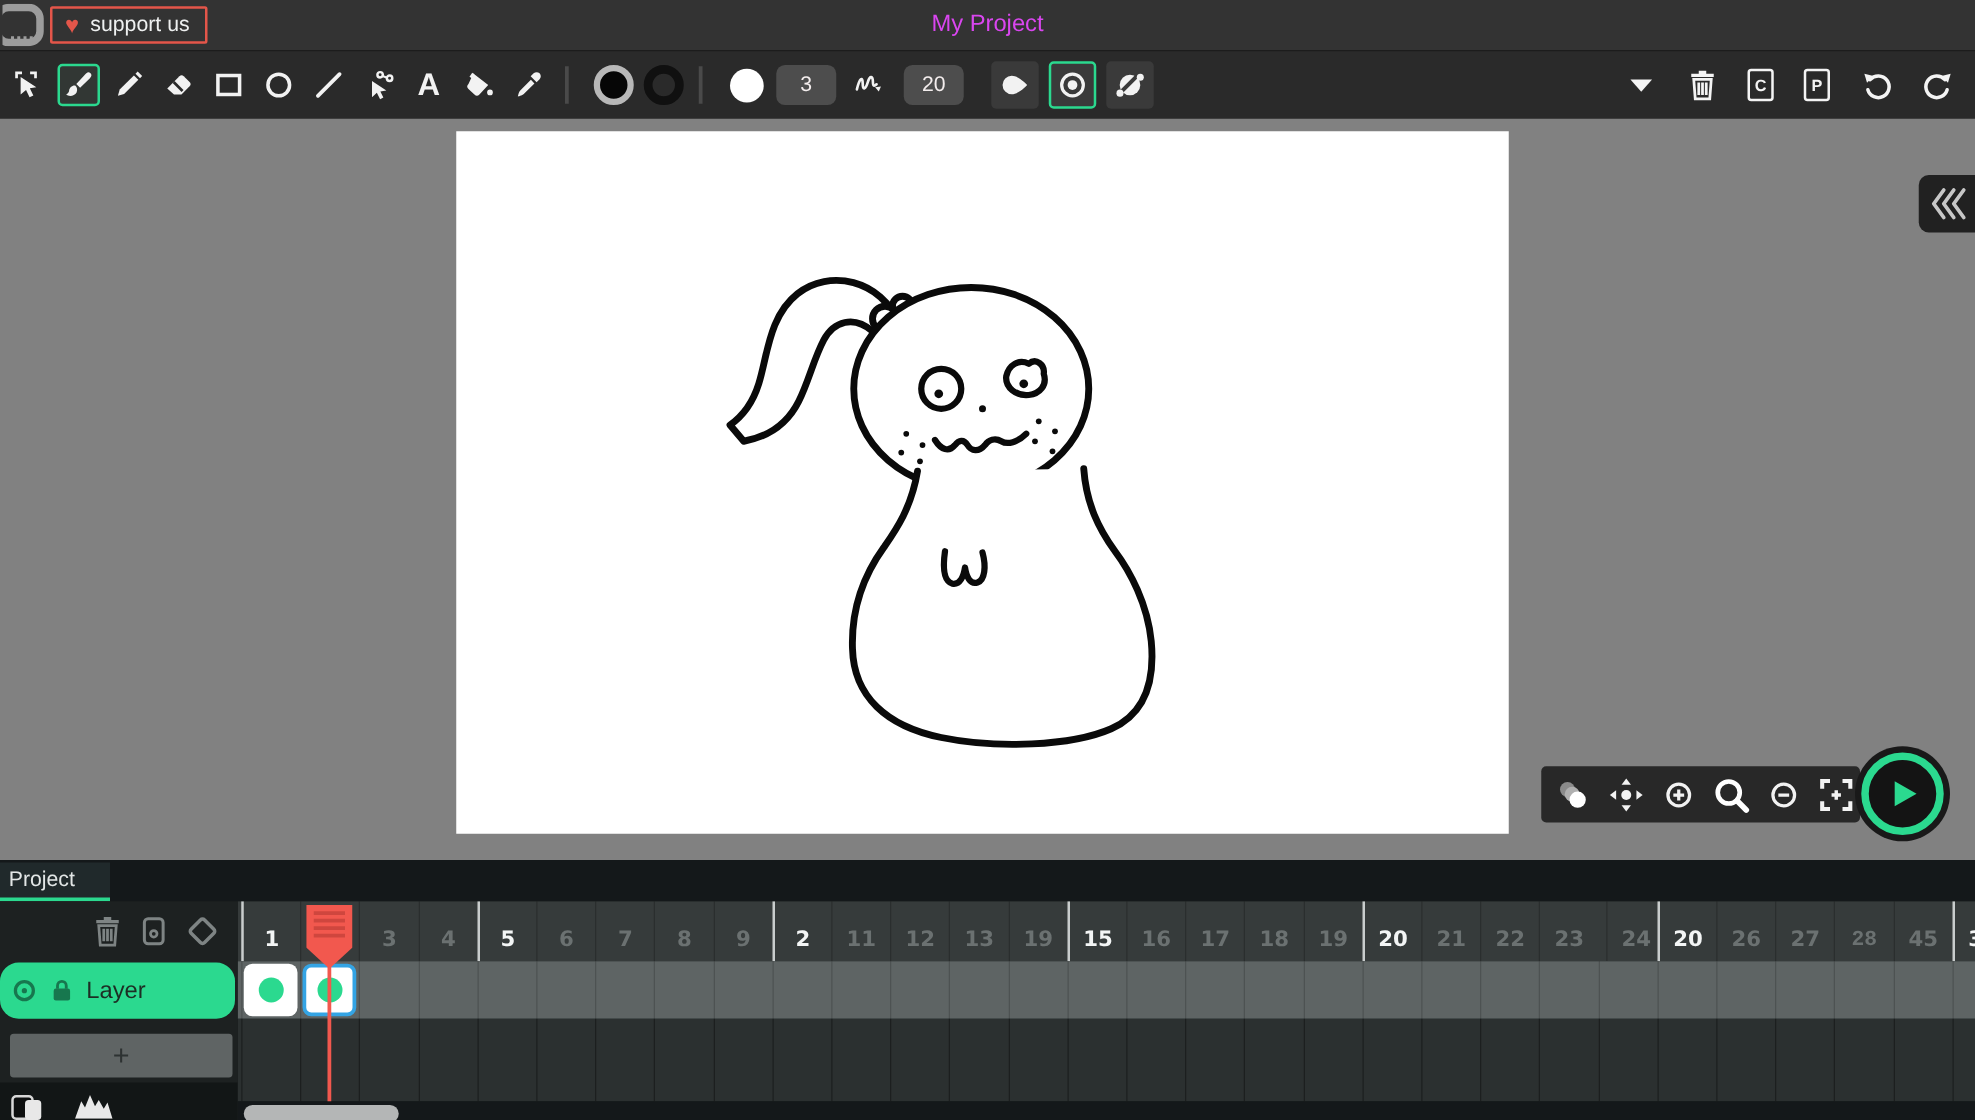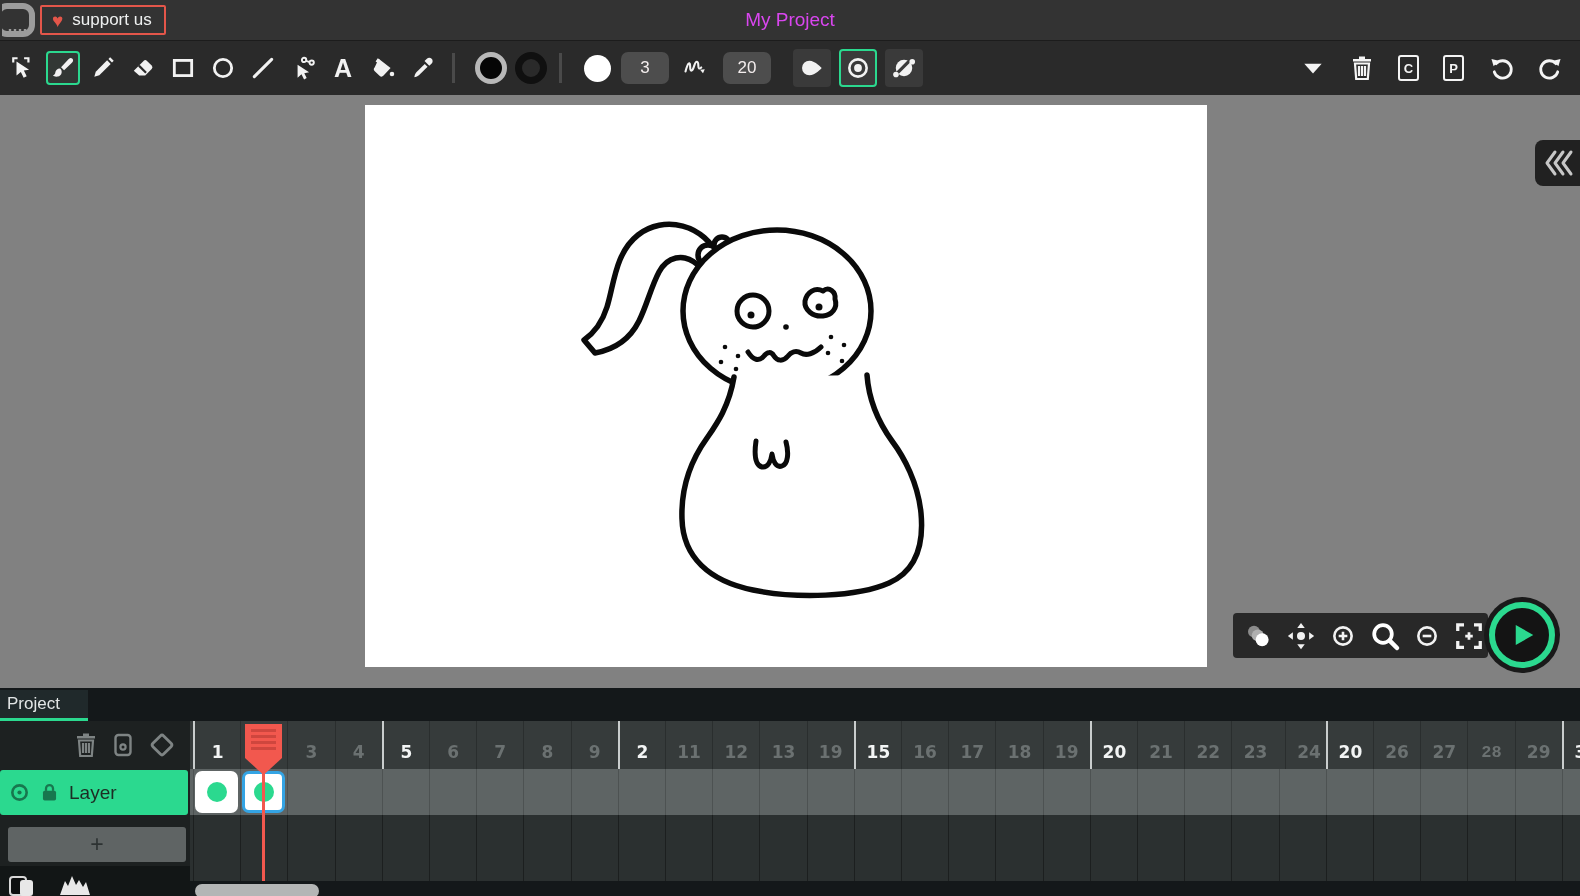--- a/index.html
+++ b/index.html
@@ -63,21 +63,21 @@
   .tabbar{position:relative;height:33px;background:#14181a;}
   .tab{position:absolute;left:0;top:2px;height:31px;min-width:88px;background:#20292b;
        color:#e2e6e6;font-size:17px;display:flex;align-items:center;padding:0 14px 0 7px;
        border-bottom:3px solid var(--green);cursor:pointer;}
   .tl-body{position:relative;height:175px;display:flex;}
   .tl-left{position:relative;width:190px;flex:none;background:#1d2121;z-index:6;}
   .hdr-icons{height:48px;display:flex;align-items:center;justify-content:flex-end;
              gap:13px;padding-right:14px;color:#7e8484;}
   .hic{cursor:pointer;flex:none;}
   .layer-bar{position:absolute;top:49px;left:0;width:188px;height:45px;background:var(--green);
-             border-radius:3px;display:flex;align-items:center;gap:9px;padding:12px 9px;cursor:pointer;}
+             border-radius:15px;display:flex;align-items:center;gap:9px;padding:12px 9px;cursor:pointer;}
   .layer-name{color:#1d2d24;font-size:19px;}
   .licon{color:rgba(0,0,0,0.45);flex:none;}
   .add-layer{position:absolute;top:106px;left:8px;width:178px;height:35px;background:#5f6464;
              border-radius:3px;color:#2d3232;font-size:23px;display:flex;align-items:center;
              justify-content:center;cursor:pointer;}
   .tl-left-strip{position:absolute;left:0;bottom:0;width:190px;height:30px;background:#121616;
                  display:flex;align-items:flex-start;gap:22px;padding:7px 0 0 8px;color:#e8e8e8;}
 
   .tl-frames{position:relative;flex:1;overflow:hidden;background:#1d2121;}
   .num-row{position:absolute;left:0;right:0;top:0;height:48px;background:#363b3b;}
@@ -487,21 +487,21 @@
             <div class="num-cell" style="left: 1183px; width: 47.2px;">
               <span>26</span>
             </div>
             <div class="num-cell" style="left: 1230.2px; width: 47.2px;">
               <span>27</span>
             </div>
             <div class="num-cell" style="left: 1277.4px; width: 47.2px; font-family: Liberation Mono, monospace;">
               <span>28</span>
             </div>
             <div class="num-cell" style="left: 1324.6px; width: 47.2px;">
-              <span>29</span>
+              <span>45</span>
             </div>
             <div class="num-cell bright tick" style="left: 1371.8px; width: 47.2px;">
               <span>30</span>
             </div>
           </div>
         <div class="track-row">
             <div class="tcol" style="left: 3px; width: 47.2px;"></div>
             <div class="tcol" style="left: 50.2px; width: 47.2px;"></div>
             <div class="tcol" style="left: 97.4px; width: 47.2px;"></div>
             <div class="tcol" style="left: 144.6px; width: 47.2px;"></div>

